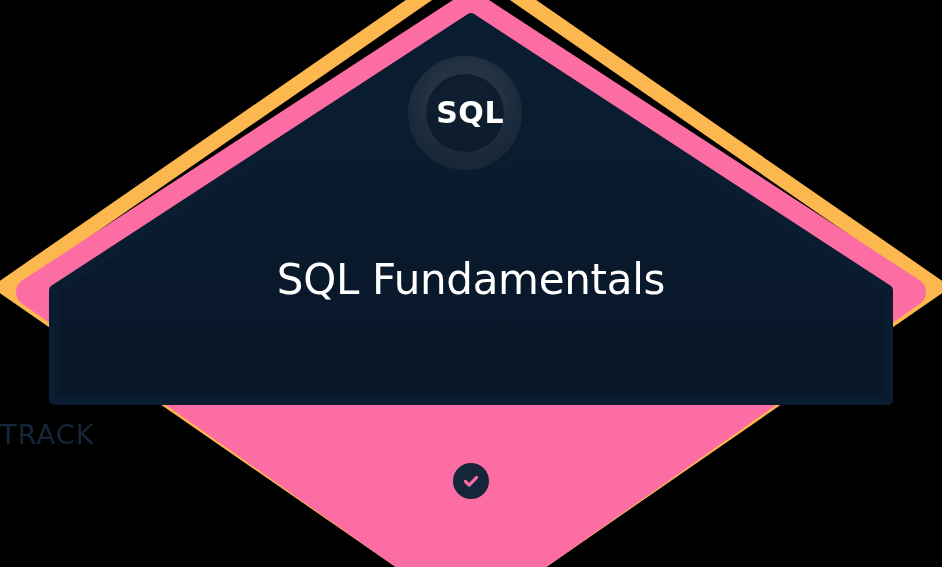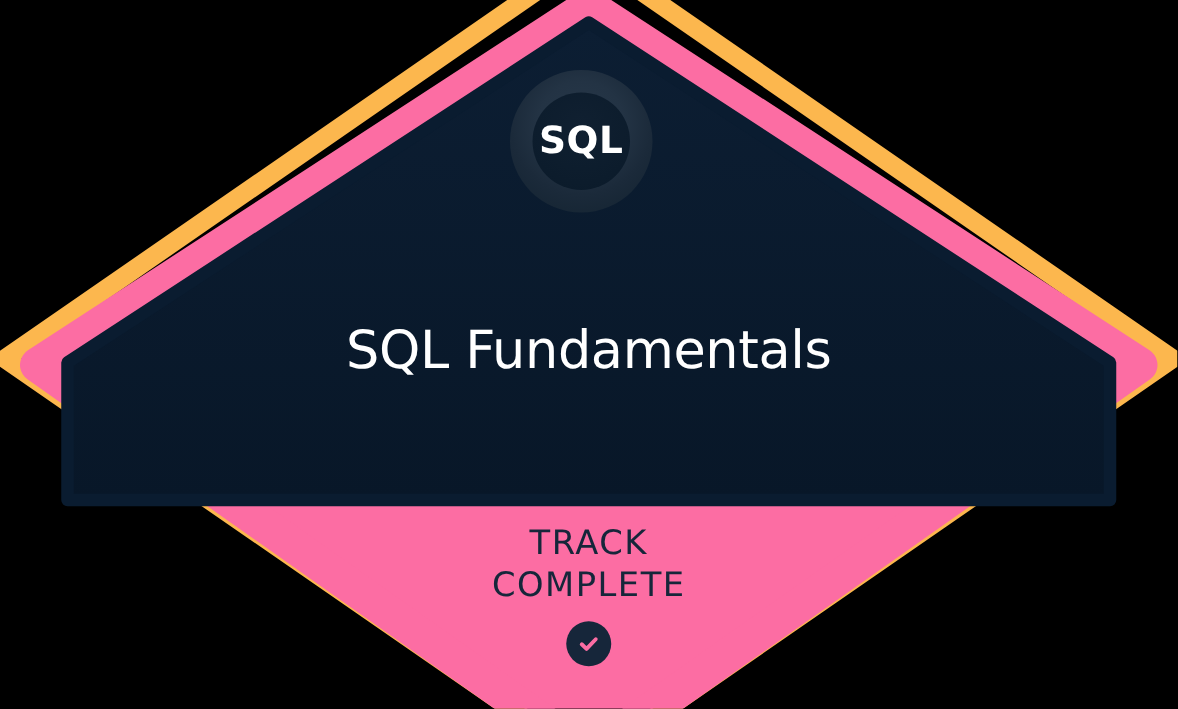--- a/index.html
+++ b/index.html
@@ -51,21 +51,21 @@
     align-items: center;
     justify-content: center;
   }
   .sql-chip-inner {
     width: 78px;
     height: 78px;
     border-radius: 50%;
     background: radial-gradient(circle at 50% 35%, #102031 0%, #0c1c2c 70%, #0a1a29 100%);
     display: flex;
     align-items: center;
-    justify-content: center;
+    justify-content: flex-end;
   }
   .sql-chip-label {
     color: #ffffff;
     font-size: 30px;
     font-weight: bold;
     letter-spacing: 0.5px;
     line-height: 1;
     font-family: "DejaVu Sans", sans-serif;
   }
 
@@ -81,21 +81,21 @@
     letter-spacing: -0.3px;
     line-height: 1.15;
     font-family: "DejaVu Sans", sans-serif;
   }
 
   .status-block {
     position: absolute;
     left: 0;
     top: 418px;
     width: 942px;
-    text-align: center;
+    text-align: left;
   }
   .status-line {
     color: #16263a;
     font-size: 27px;
     font-weight: normal;
     letter-spacing: 1.2px;
     line-height: 34px;
     font-family: "DejaVu Sans", sans-serif;
   }
 
@@ -146,21 +146,20 @@
     <div class="sql-chip">
       <div class="sql-chip-inner">
         <span class="sql-chip-label">SQL</span>
       </div>
     </div>
 
     <div class="title">SQL Fundamentals</div>
 
     <div class="status-block">
       <div class="status-line">TRACK</div>
-      <div class="status-line">COMPLETE</div>
 
       <div class="check-wrap">
         <div class="check-circle">
           <svg width="20" height="20" viewBox="0 0 20 20" aria-hidden="true">
             <path d="M4.4 10.4 L8.2 14.1 L15.6 6.4" fill="none" stroke="#FC6DA3" stroke-width="3.1" stroke-linecap="round" stroke-linejoin="round"></path>
           </svg>
         </div>
       </div>
     </div>
 

